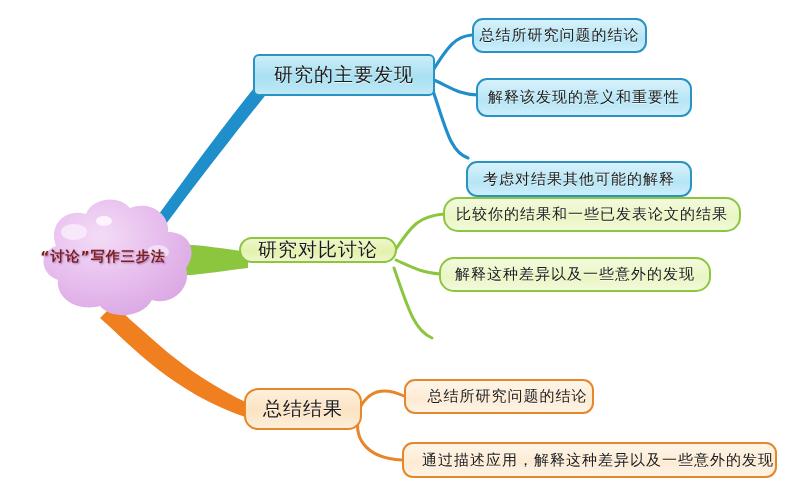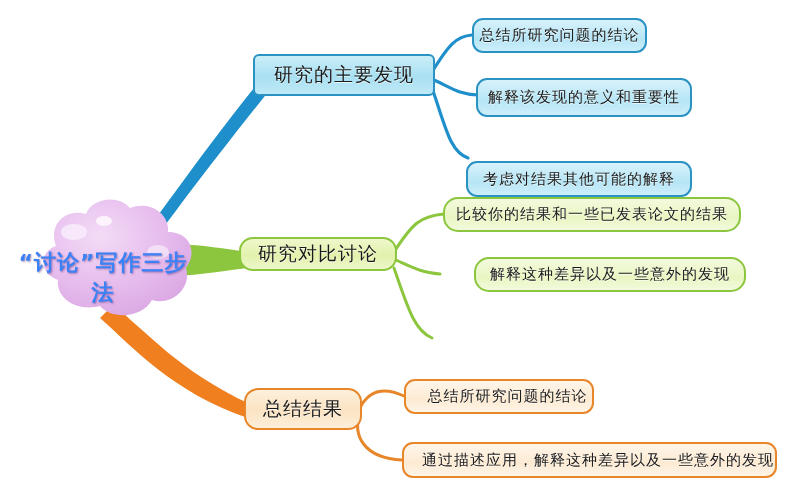--- a/index.html
+++ b/index.html
@@ -74,23 +74,23 @@
     border-radius: 11px;
     font-size: 15px;
     padding-left: 17px;
   }
   #root-label {
     position: absolute;
     left: 8px;
     top: 248px;
     width: 190px;
     text-align: center;
-    font-size: 22px;
+    font-size: 14px;
     letter-spacing: 1px;
-    color: #3b82f6;
+    color: #7f1d1d;
     font-weight: 700;
     text-shadow: 1px 1px 2px rgba(110,60,130,0.55);
     pointer-events: none;
   }
 </style>
 </head>
 <body>
 
 <div id="canvas">
 
@@ -139,32 +139,32 @@
       <ellipse cx="74" cy="232" rx="13" ry="8" fill="#f8ecfb" opacity="0.85"></ellipse>
       <ellipse cx="104" cy="221" rx="8" ry="5" fill="#fdf6fe" opacity="0.9"></ellipse>
       <ellipse cx="158" cy="252" rx="11" ry="7" fill="#f8ecfb" opacity="0.7"></ellipse>
     </g>
   </svg>
 
   <div id="root-label">“讨论”写作三步法</div>
 
   <div class="node n-blue-main" style="left:253px; top:54px; width:182px; height:42px;">研究的主要发现</div>
 
-  <div class="node n-green-main" style="left:239px; top:237px; width:158px; height:34px;">研究对比讨论</div>
+  <div class="node n-green-main" style="left:239px; top:237px; width:158px; height:26px;">研究对比讨论</div>
 
   <div class="node n-orange-main" style="left:244px; top:388px; width:118px; height:42px;">总结结果</div>
 
   <div class="node n-blue-sub" style="left:472px; top:18px; width:175px; height:35px;">总结所研究问题的结论</div>
 
   <div class="node n-blue-sub" style="left:476px; top:78px; width:216px; height:39px;">解释该发现的意义和重要性</div>
 
   <div class="node n-blue-sub" style="left:466px; top:140px; width:226px; height:36px;margin-top:21px;">考虑对结果其他可能的解释</div>
 
   <div class="node n-green-sub" style="left:443px; top:197px; width:298px; height:35px;">比较你的结果和一些已发表论文的结果</div>
 
-  <div class="node n-green-sub" style="left:439px; top:257px; width:272px; height:35px;margin-left:35px;">解释这种差异以及一些意外的发现</div>
+  <div class="node n-green-sub" style="left:439px; top:257px; width:272px; height:35px;">解释这种差异以及一些意外的发现</div>
 
 
   <div class="node n-orange-sub" style="left:404px; top:379px; width:190px; height:35px;">总结所研究问题的结论</div>
 
   <div class="node n-orange-sub" style="left:402px; top:442px; width:375px; height:36px;">通过描述应用，解释这种差异以及一些意外的发现</div>
 
 </div>
 
 </body></html>

